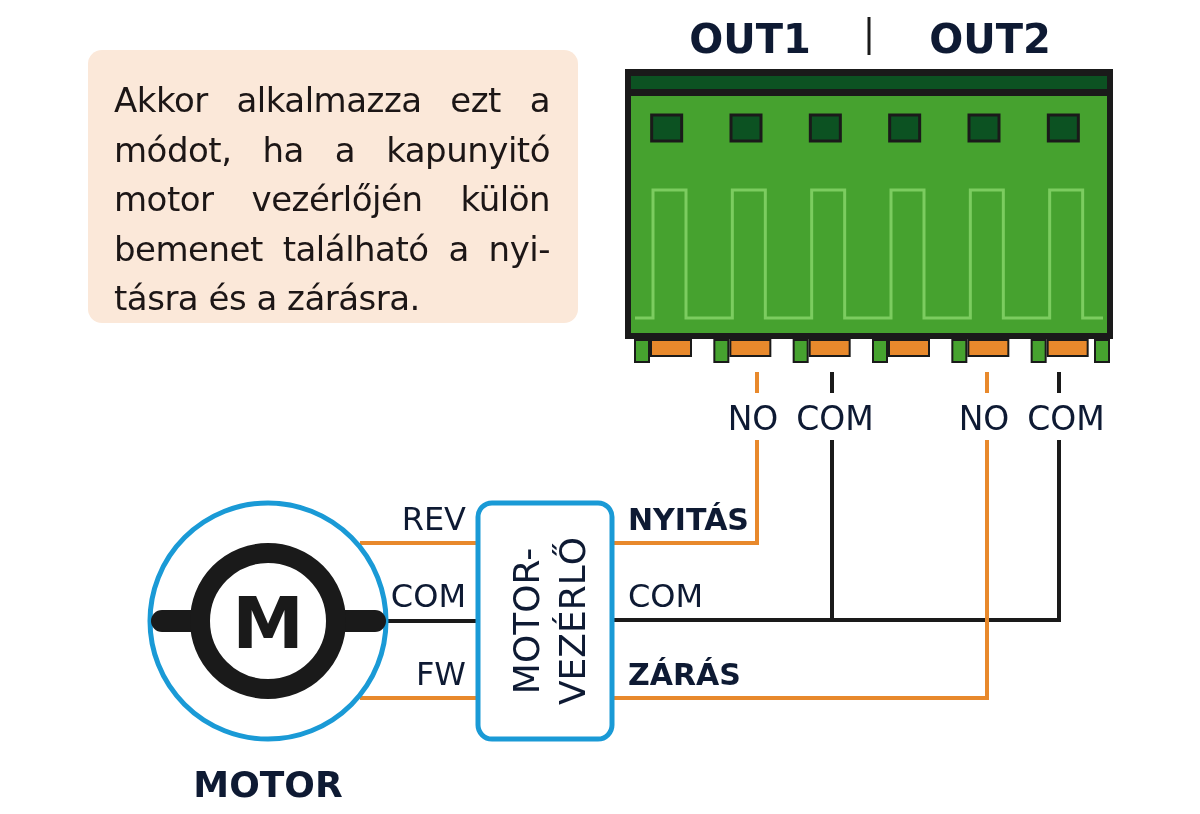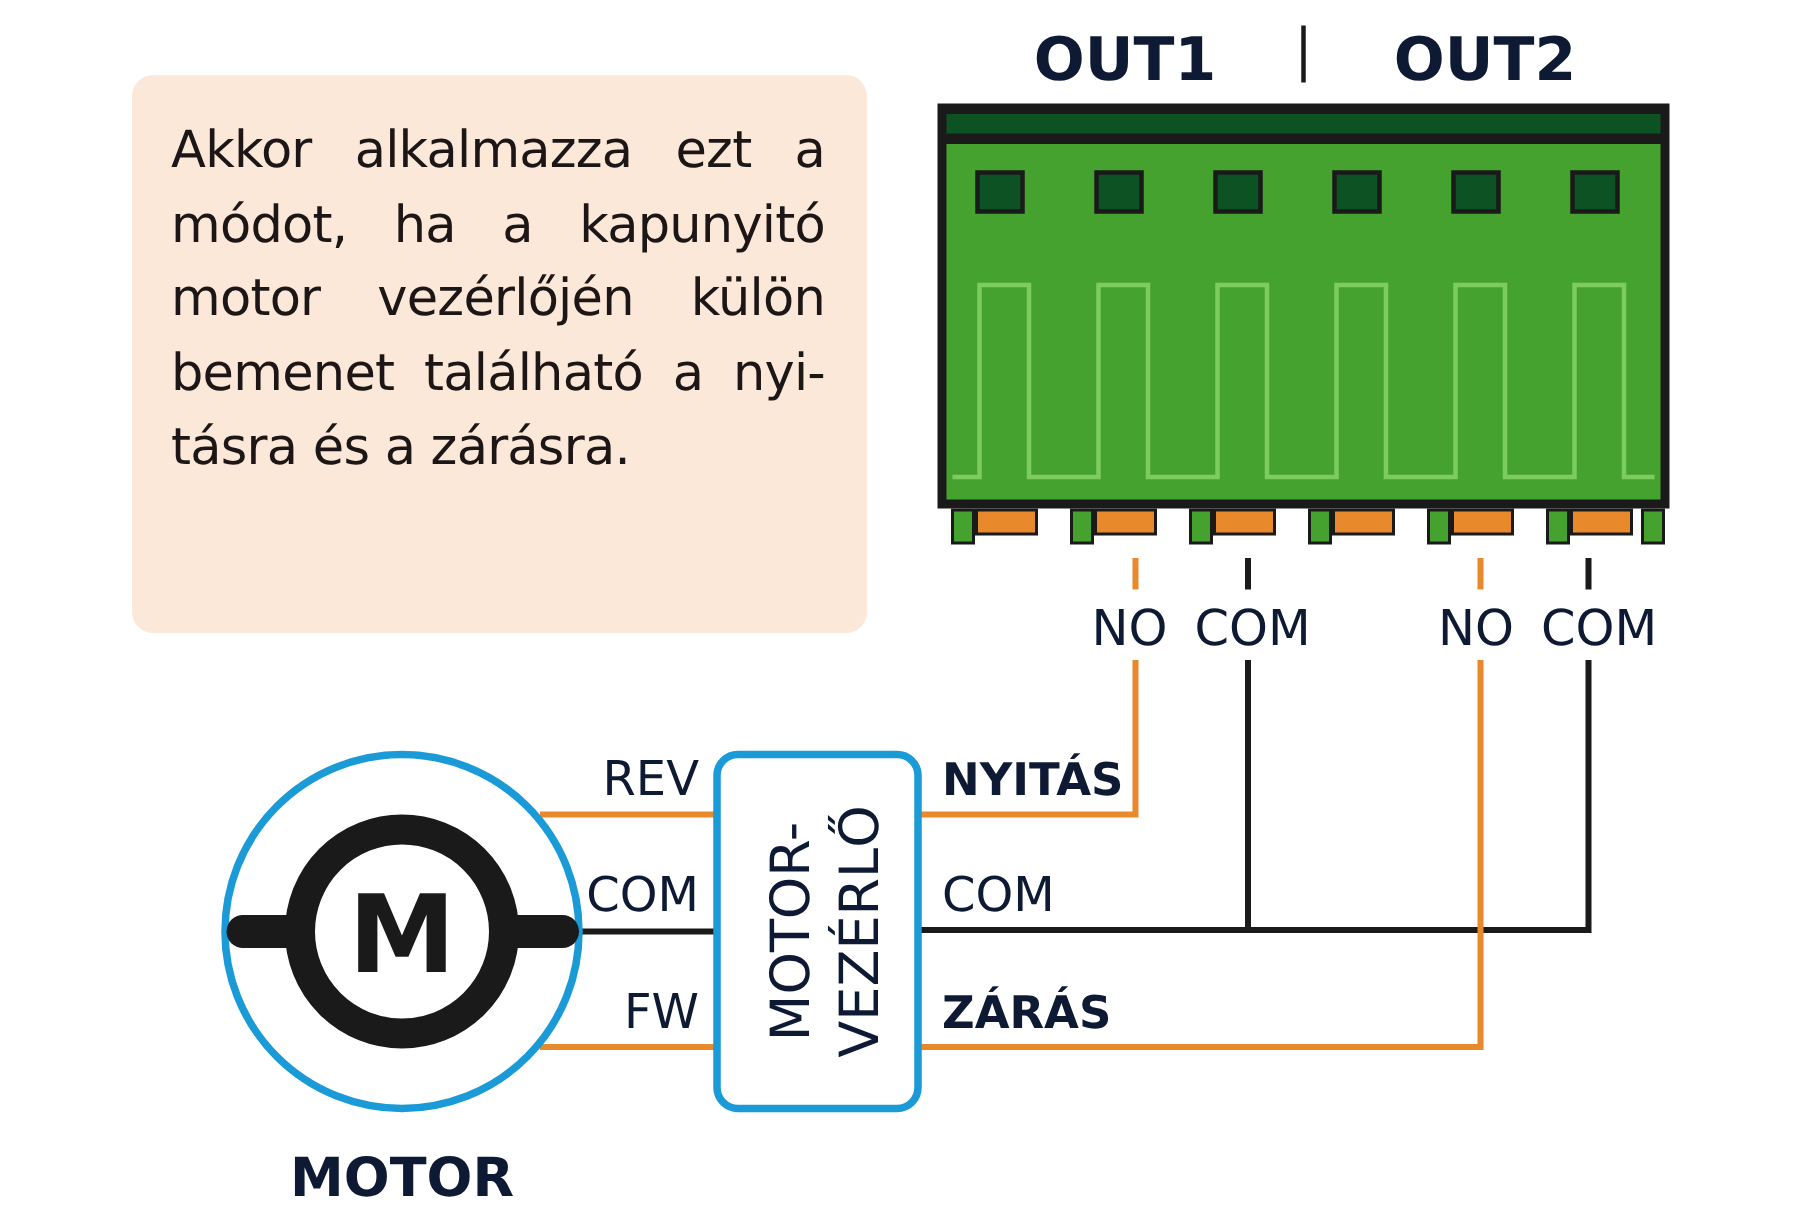--- a/index.html
+++ b/index.html
@@ -1,18 +1,18 @@
 <!DOCTYPE html>
 <html><head>
 <meta charset="utf-8">
 <style>
   html, body { margin:0; padding:0; background:#ffffff; }
   body { width:1200px; height:814px; position:relative; overflow:hidden; font-family:"DejaVu Sans", sans-serif; }
   .note {
-    position:absolute; left:88px; top:50px; width:490px; height:372px;
+    position:absolute; left:88px; top:50px; width:490px; height:273px;
     background:#fbe8d9; border-radius:14px; box-sizing:border-box;
     padding:26px 28px 0 26px;
   }
   .note p {
     margin:0; font-size:34px; line-height:49.5px; color:#1c1616;
     text-align:justify; text-align-last:left; font-family:"DejaVu Sans", sans-serif;
     letter-spacing:-0.5px; hyphens:manual;
   }
   svg { position:absolute; left:0; top:0; }
   .lbl { font-family:"DejaVu Sans", sans-serif; font-weight:bold; fill:#0e1a33; }

